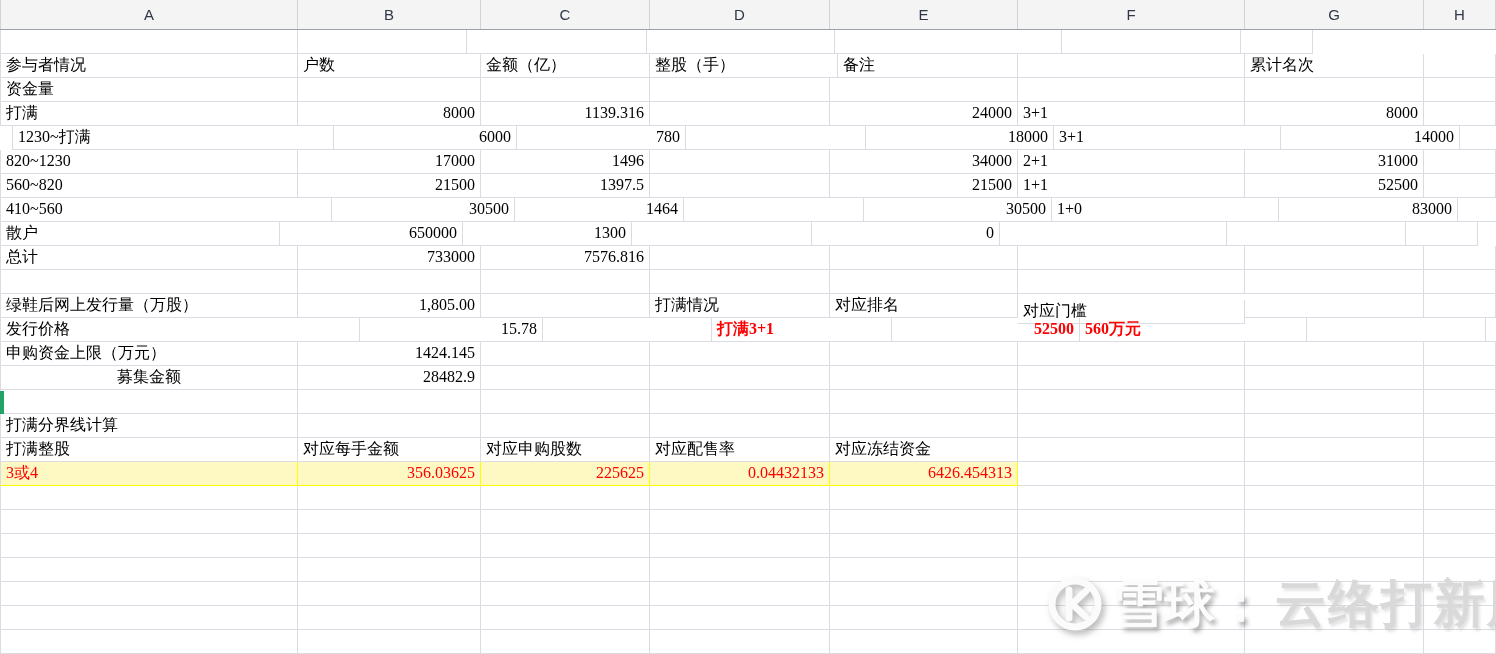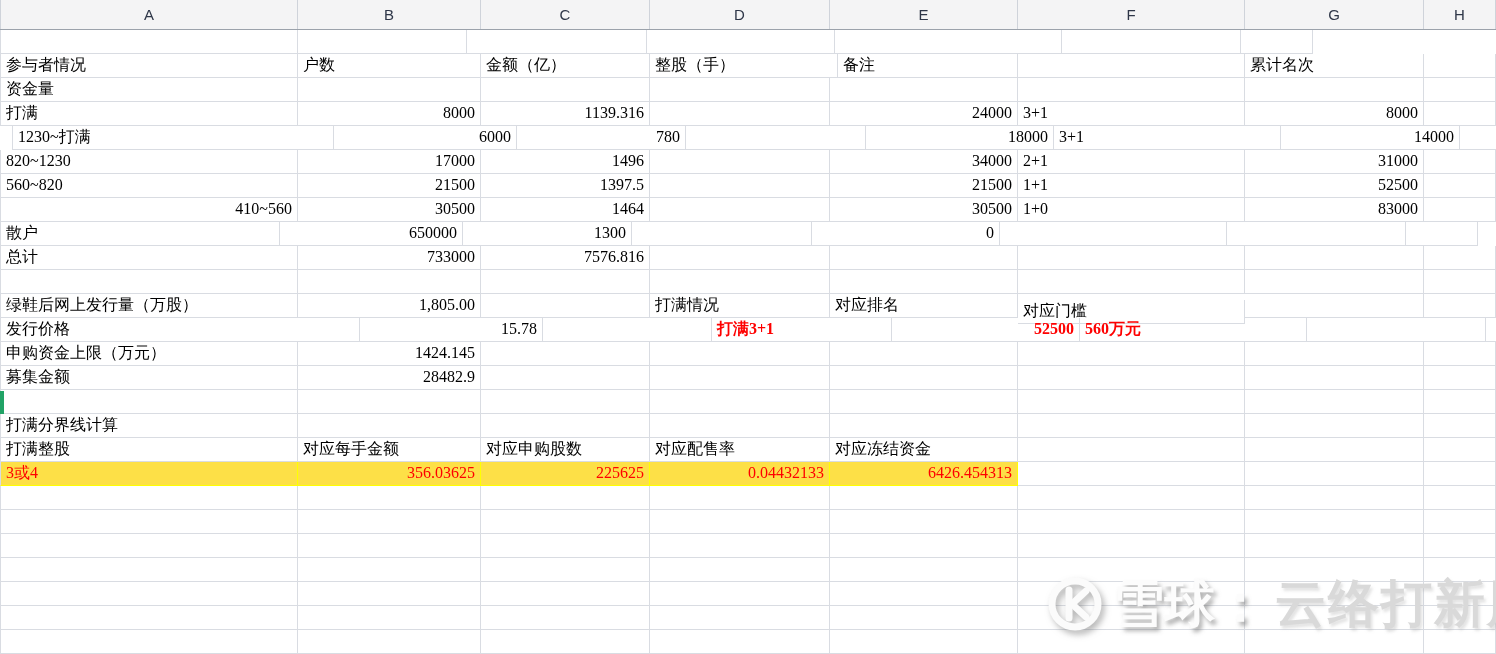--- a/index.html
+++ b/index.html
@@ -39,21 +39,21 @@
     padding:0 5px;
     white-space:nowrap;overflow:hidden;
     color:#000;
     text-align:left;
   }
   .row .cell:first-child{border-left:1px solid #d9dce2;}
   .cell.right{text-align:right;}
   .cell.red{color:#fe0000;}
   .cell.bold{font-weight:bold;}
   .cell.yellow{
-    background:#fde047;
+    background:#fef9c3;
     border-right-color:#ffff00;
     border-bottom-color:#ffff00;
   }
   
   .sel-bar{
     position:absolute;
     left:0;top:391px;
     width:4px;height:23px;
     background:#21a366;
   }
@@ -164,21 +164,21 @@
         <div class="cell" style="width: 298px;">560~820</div>
         <div class="cell right" style="width: 183px;">21500</div>
         <div class="cell right" style="width: 169px;">1397.5</div>
         <div class="cell" style="width: 180px;"></div>
         <div class="cell right" style="width: 188px;">21500</div>
         <div class="cell" style="width: 227px;">1+1</div>
         <div class="cell right" style="width: 179px;">52500</div>
         <div class="cell" style="width: 72px;"></div>
       </div>
       <div class="row">
-        <div class="cell" style="width: 298px; text-align: right;">410~560</div>
+        <div class="cell" style="width: 332px;">410~560</div>
         <div class="cell right" style="width: 183px;">30500</div>
         <div class="cell right" style="width: 169px;">1464</div>
         <div class="cell" style="width: 180px;"></div>
         <div class="cell right" style="width: 188px;">30500</div>
         <div class="cell" style="width: 227px;">1+0</div>
         <div class="cell right" style="width: 179px;">83000</div>
         <div class="cell" style="width: 72px;"></div>
       </div>
       <div class="row">
         <div class="cell" style="width: 280px;">散户</div>
@@ -234,21 +234,21 @@
         <div class="cell" style="width: 298px;">申购资金上限（万元）</div>
         <div class="cell right" style="width: 183px;">1424.145</div>
         <div class="cell" style="width: 169px;"></div>
         <div class="cell" style="width: 180px;"></div>
         <div class="cell" style="width: 188px;"></div>
         <div class="cell" style="width: 227px;"></div>
         <div class="cell" style="width: 179px;"></div>
         <div class="cell" style="width: 72px;"></div>
       </div>
       <div class="row">
-        <div class="cell" style="width: 298px;">募集金额</div>
+        <div class="cell" style="width: 298px; text-align: center;">募集金额</div>
         <div class="cell right" style="width: 183px;">28482.9</div>
         <div class="cell" style="width: 169px;"></div>
         <div class="cell" style="width: 180px;"></div>
         <div class="cell" style="width: 188px;"></div>
         <div class="cell" style="width: 227px;"></div>
         <div class="cell" style="width: 179px;"></div>
         <div class="cell" style="width: 72px;"></div>
       </div>
       <div class="row">
         <div class="cell" style="width: 298px;"></div>

